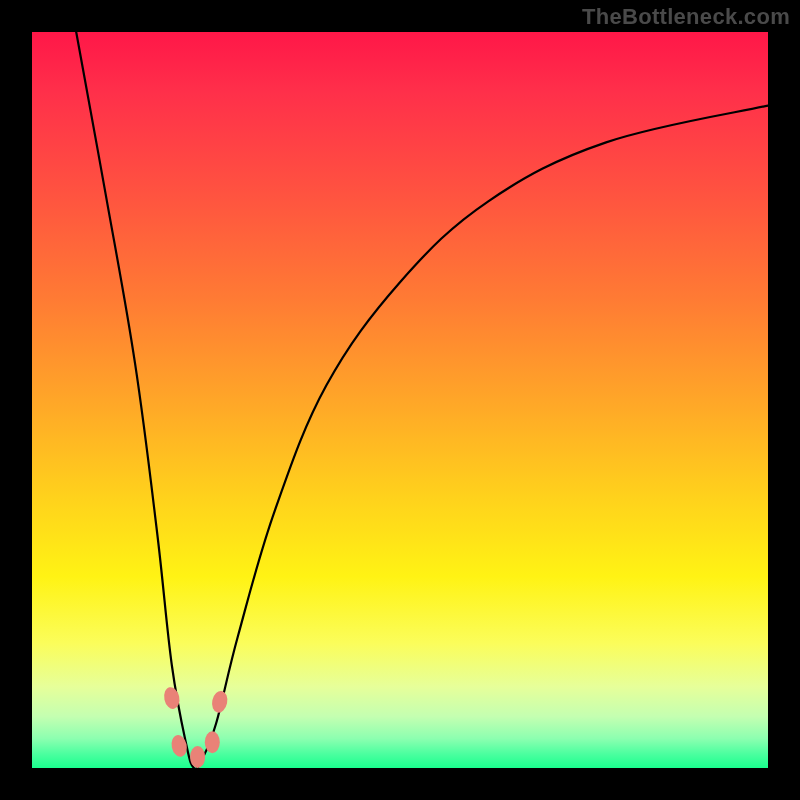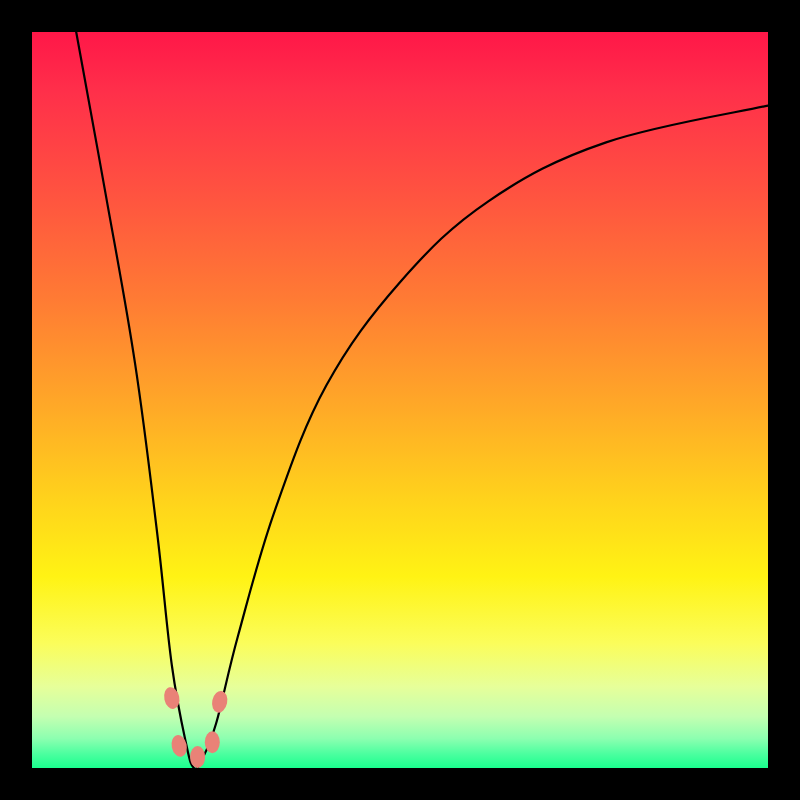--- a/index.html
+++ b/index.html
@@ -85,14 +85,15 @@
           <ellipse cx="139.8" cy="666.1" rx="7.5" ry="11" class="marker" transform="rotate(-12 139.8 666.1)"></ellipse>
           <ellipse cx="147.2" cy="713.9" rx="7.5" ry="11" class="marker" transform="rotate(-12 147.2 713.9)"></ellipse>
           <ellipse cx="165.6" cy="725.0" rx="7.5" ry="11" class="marker" transform="rotate(0 165.6 725.0)"></ellipse>
           <ellipse cx="180.3" cy="710.2" rx="7.5" ry="11" class="marker" transform="rotate(0 180.3 710.2)"></ellipse>
           <ellipse cx="187.7" cy="669.8" rx="7.5" ry="11" class="marker" transform="rotate(12 187.7 669.8)"></ellipse>
         </g>
     </svg>
 
   </div>
 
+  <div class="watermark">TheBottleneck.com</div>
 
 </div>
 
 </body></html>

